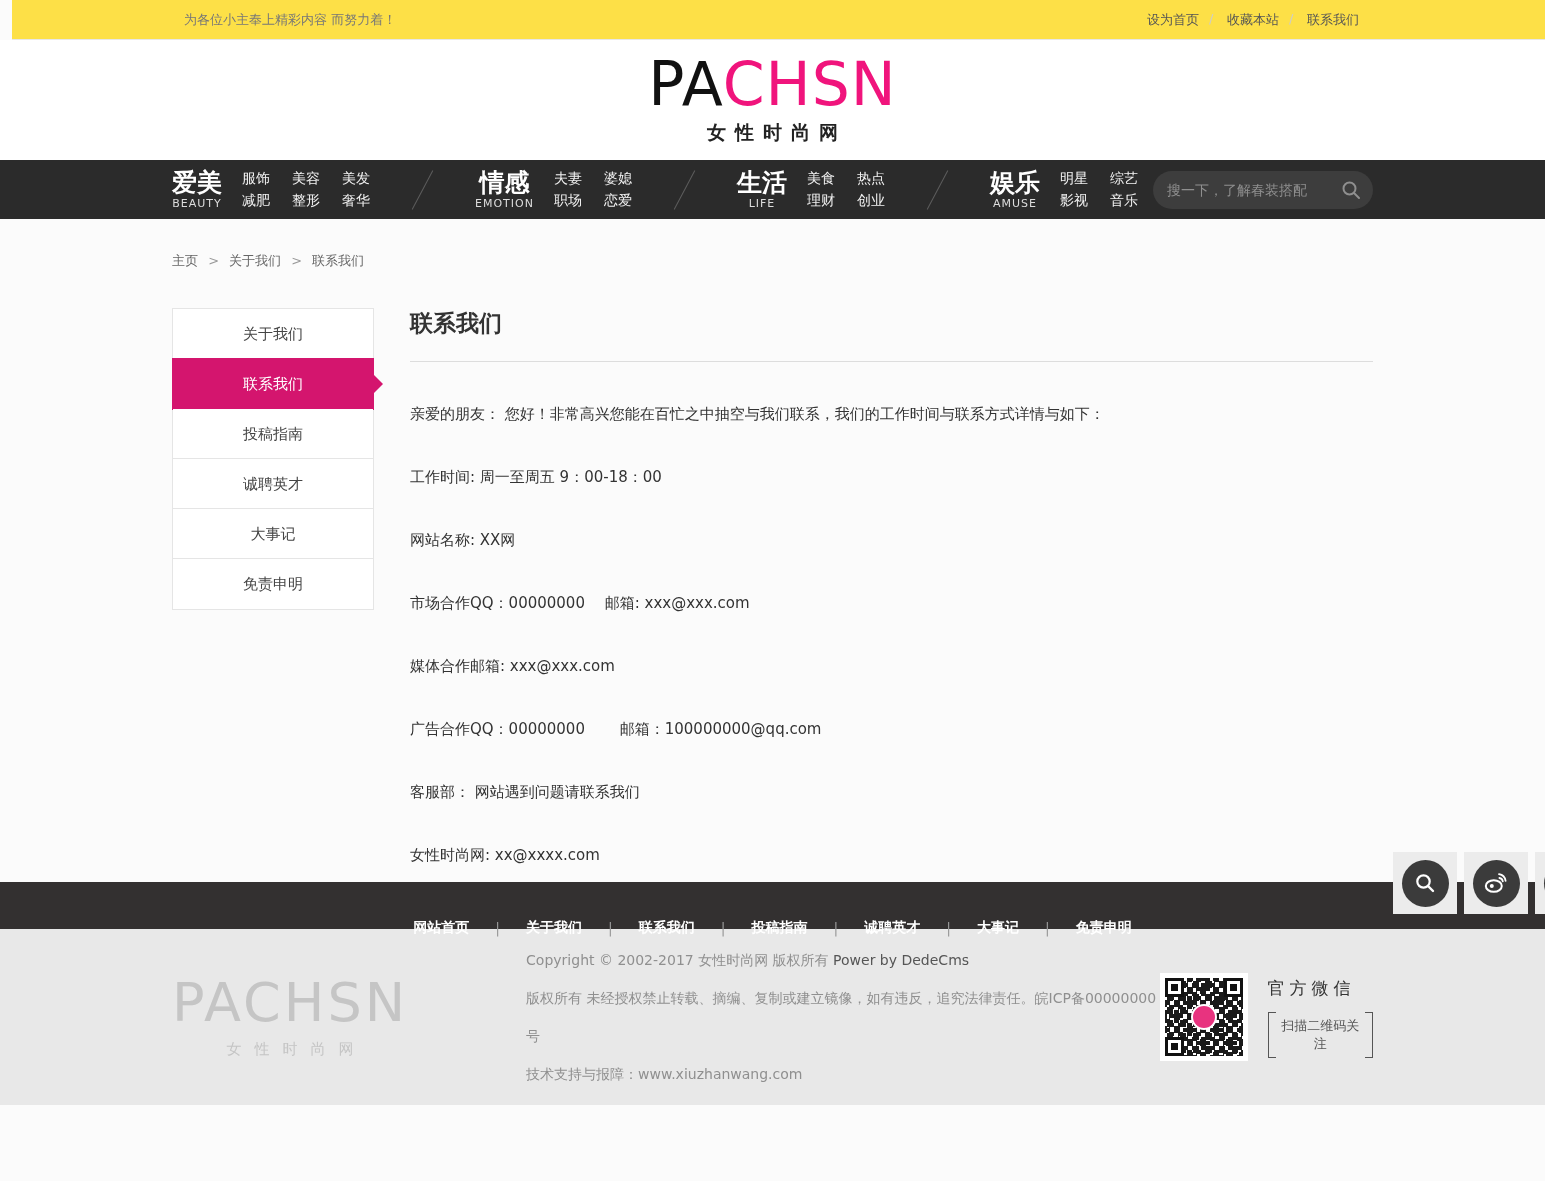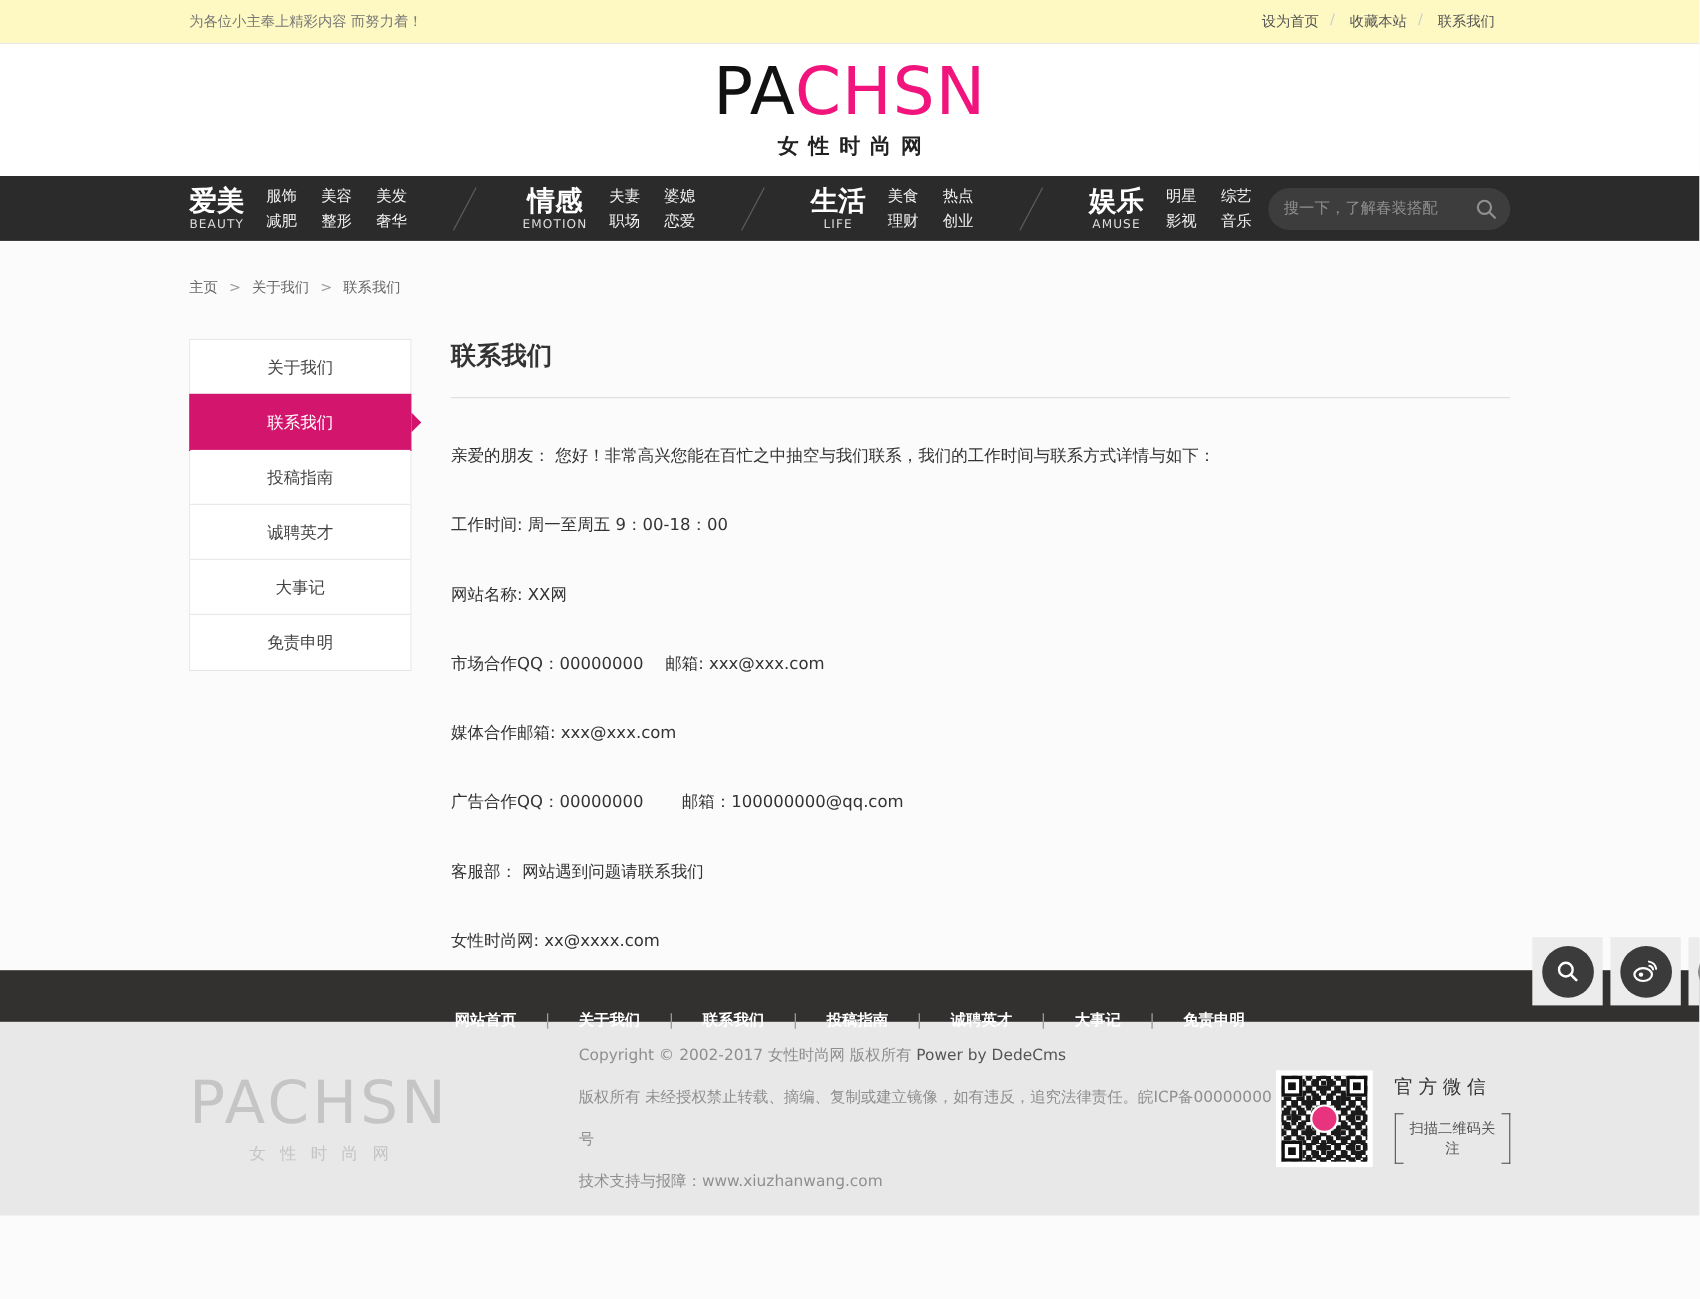--- a/index.html
+++ b/index.html
@@ -5,23 +5,23 @@
   * { margin:0; padding:0; box-sizing:border-box; }
   body {
     width:1545px; height:1181px; position:relative; overflow:hidden;
     font-family:"DejaVu Sans","Liberation Sans",sans-serif;
     background:#fbfbfb; color:#333;
   }
   a { text-decoration:none; color:inherit; cursor:pointer; }
 
   
   .topbar {
-    height:40px; background:#fef9c3; border-bottom:1px solid #e7e7e7;
+    height:40px; background:#fde047; border-bottom:1px solid #e7e7e7;
     display:flex; align-items:center; justify-content:space-between;
-    padding:0 172px; font-size:13px; color:#777;
+    padding:0 172px; font-size:13px; color:#777;margin-left:12px;
   }
   .topbar-links { display:flex; align-items:center; color:#555; }
   .topbar-links a { padding:0 14px; }
   .topbar-links a + a { position:relative; }
   .topbar-links a + a::before {
     content:"/"; color:#ccc; position:absolute; left:-4px;
   }
 
   
   .header { height:120px; background:#fff; display:flex; flex-direction:column; align-items:center; justify-content:center; }

